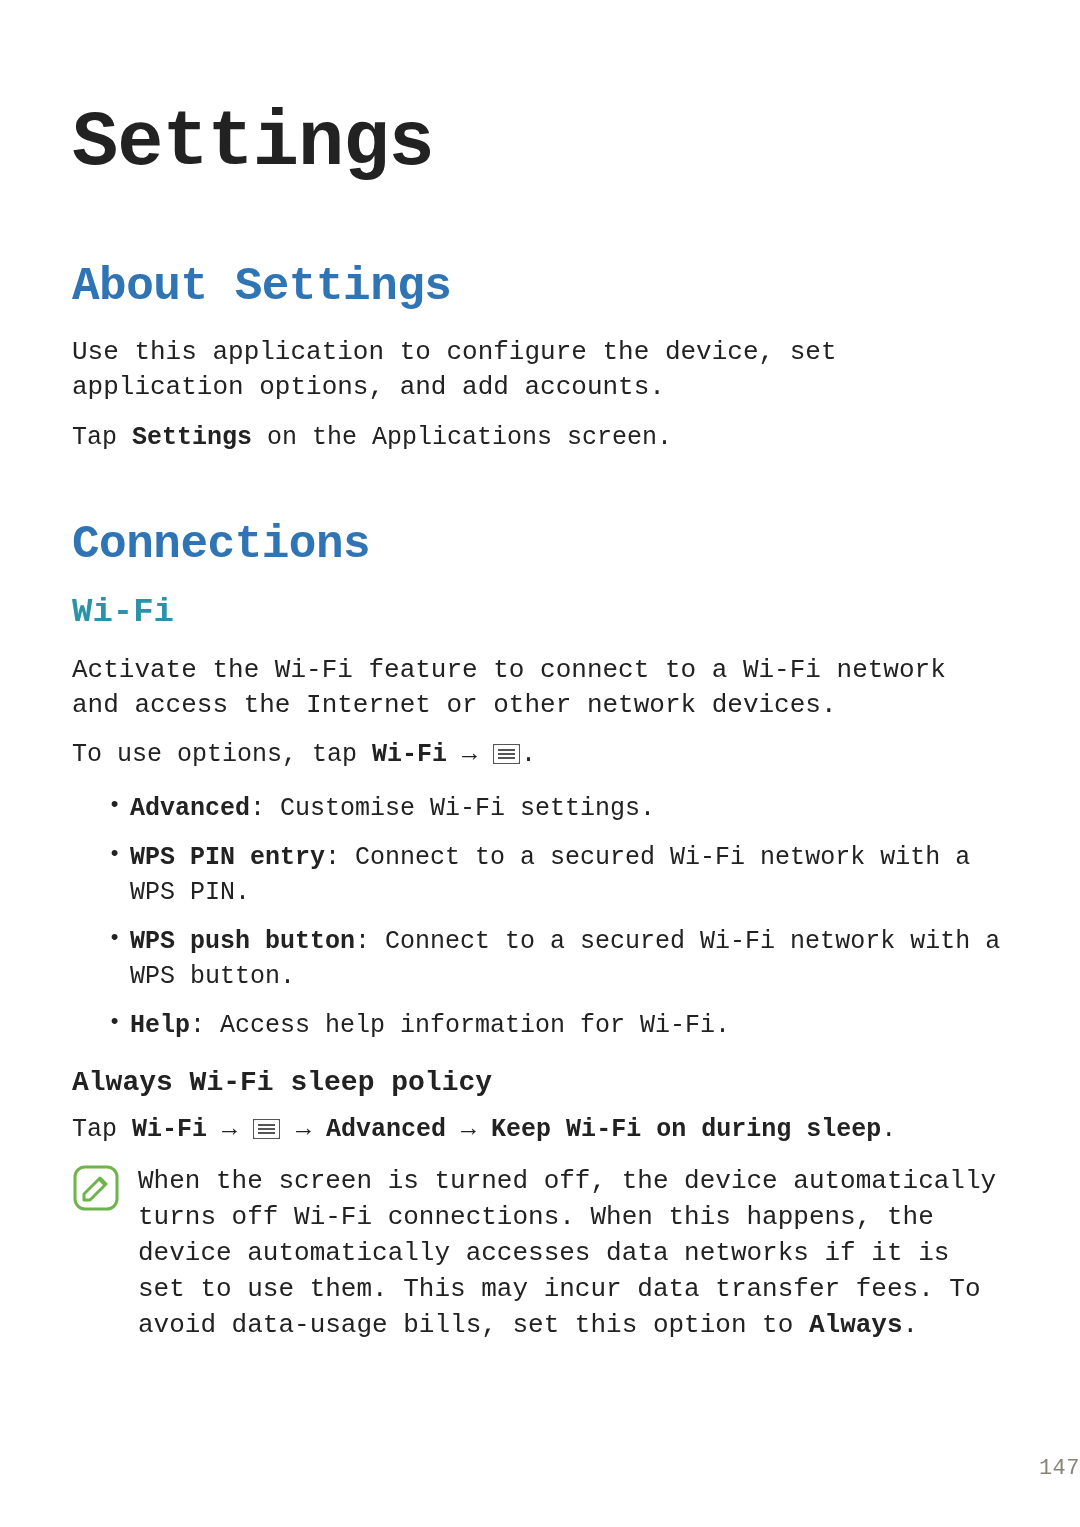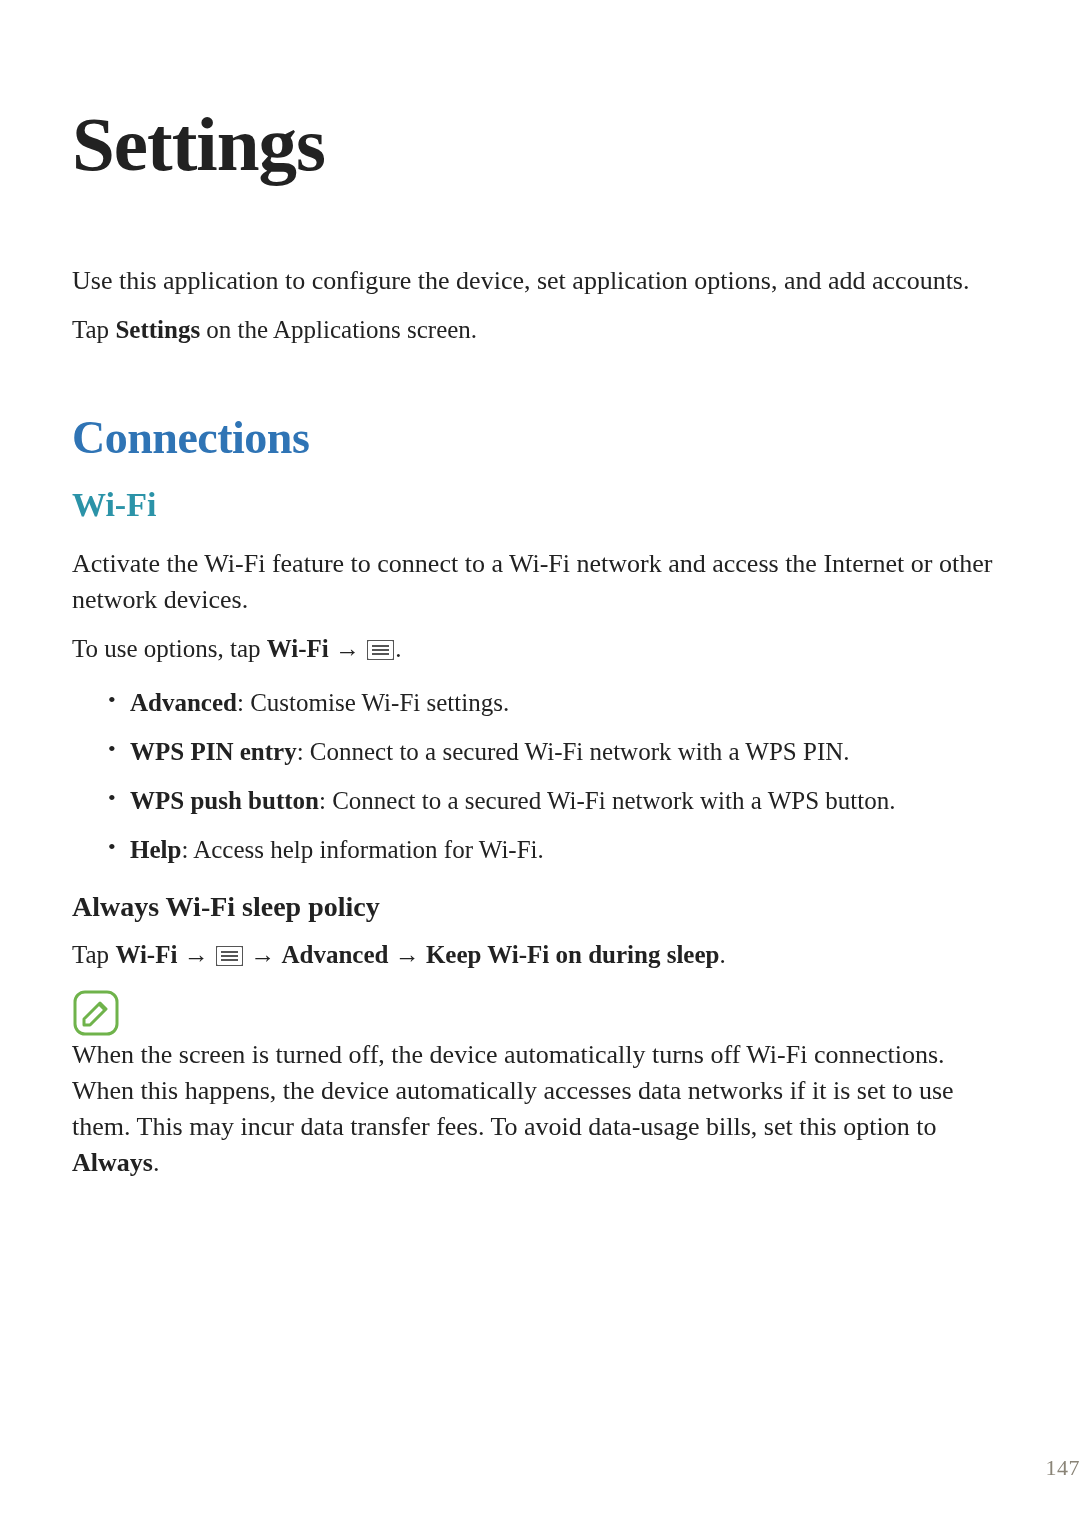--- a/index.html
+++ b/index.html
@@ -12,21 +12,21 @@
   html,body{
     margin:0;
     padding:0;
     background:#fff;
   }
   .page{
     box-sizing:border-box;
     width:1080px;
     min-height:1527px;
     padding:100px 72px 60px 72px;
-    font-family:Liberation Serif, serif;
+    font-family:Liberation Mono, monospace;
     color:var(--body);
     position:relative;
     background:#fff;
   }
   h1.page-title{
     margin:0 0 74px 0;
     font-size:77px;
     font-weight:700;
     letter-spacing:-1px;
   }
@@ -83,21 +83,20 @@
   }
   .menu-icon{
     display:inline-block;
     vertical-align:-3px;
     margin:0 1px;
   }
   .note{
     display:flex;
     align-items:flex-start;
     margin-top:14px;
-    flex-direction:column;
   }
   .note-icon{
     flex:0 0 auto;
     width:48px;
     height:48px;
     margin-right:18px;
   }
   .note-text{
     font-size:26px;
     line-height:1.38;
@@ -114,20 +113,21 @@
   }
   .nowrap{white-space:nowrap;}
 </style>
 </head>
 <body>
 
 <div class="page">
 
   <h1 class="page-title">Settings</h1>
 
+  <h2 class="section">About Settings</h2>
   <p class="body">Use this application to configure the device, set application options, and add accounts.</p>
   <p class="instr">
     <span>Tap </span><b>Settings</b><span> on the Applications screen.</span>
   </p>
 
   <div class="gap"></div>
 
   <h2 class="section">Connections</h2>
 
   <h3 class="sub">Wi-Fi</h3>

